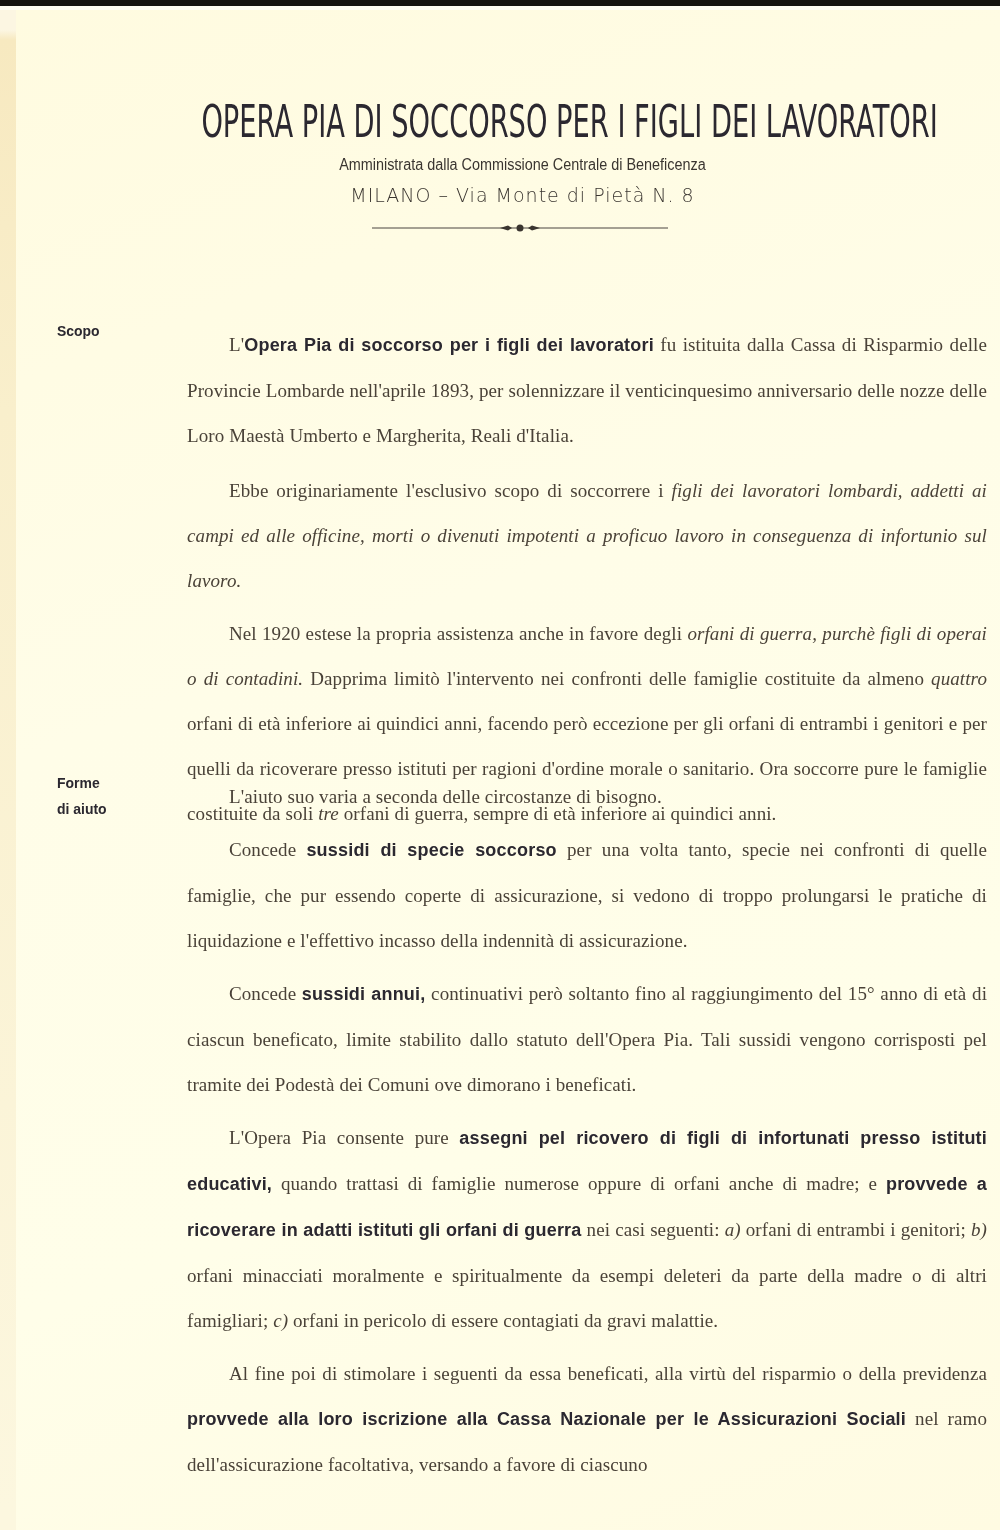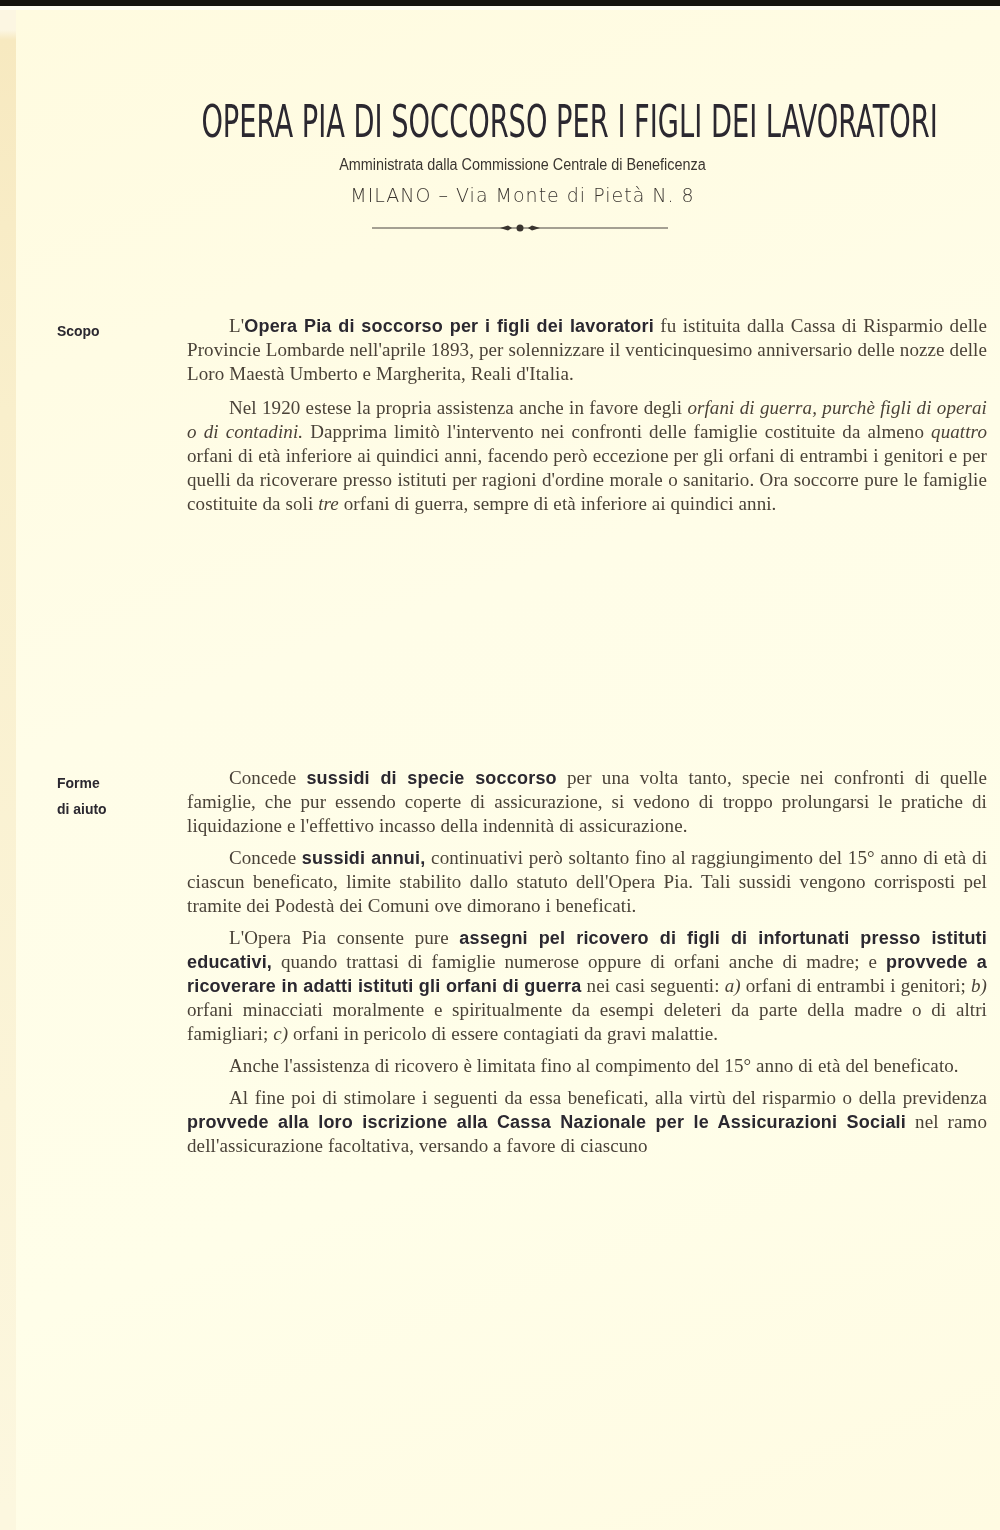--- a/index.html
+++ b/index.html
@@ -36,21 +36,21 @@
   .ornament { position: absolute; left: 372px; top: 222px; width: 296px; height: 12px; }
 
   .label {
     position: absolute; left: 57px; font-family: "Liberation Sans", sans-serif;
     font-weight: bold; font-size: 15.5px; color: #2b2830; line-height: 26px;
     transform: scaleX(0.9); transform-origin: 0 0;
   }
   .section { position: absolute; left: 187px; width: 800px; }
   .para {
     font-family: "Liberation Serif", serif; font-size: 19px; color: #4a4238;
-    line-height: 24px; text-align: justify; margin: 0 0 8px 0;
+    line-height: 45px; text-align: justify; margin: 8px 0 8px 0;
     text-indent: 42px; letter-spacing: 0.1px;
   }
   .para.first { margin-bottom: 10px; }
   .para b { font-family: "Liberation Sans", sans-serif; font-weight: bold; color: #2b2830; font-size: 18px; letter-spacing: 0.2px; }
   .para i { font-style: italic; }
 </style>
 </head>
 <body>
 
 <div class="topbar"></div>
@@ -65,26 +65,27 @@
 <svg class="ornament" viewBox="0 0 296 12">
   <line x1="0" y1="6" x2="296" y2="6" stroke="#4a4540" stroke-width="1"></line>
   <path d="M128 6 L136 3.5 L140 6 L136 8.5 Z" fill="#3a3530"></path>
   <circle cx="148" cy="6" r="3.5" fill="#3a3530"></circle>
   <path d="M168 6 L160 3.5 L156 6 L160 8.5 Z" fill="#3a3530"></path>
 </svg>
 
 <div class="label" style="top:318px;">Scopo</div>
 <div class="section" style="top:314px;">
   <p class="para first"><span>L'</span><b>Opera Pia di soccorso per i figli dei lavoratori</b><span> fu istituita dalla Cassa di Risparmio delle Provincie Lombarde nell'aprile 1893, per solennizzare il venticinquesimo anniversario delle nozze delle Loro Maestà Umberto e Margherita, Reali d'Italia.</span></p>
+  <p class="para"><span>Ebbe originariamente l'esclusivo scopo di soccorrere i </span><i>figli dei lavoratori lombardi, addetti ai campi ed alle officine, morti o divenuti impotenti a proficuo lavoro in conseguenza di infortunio sul lavoro.</i></p>
   <p class="para"><span>Nel 1920 estese la propria assistenza anche in favore degli </span><i>orfani di guerra, purchè figli di operai o di contadini.</i><span> Dapprima limitò l'intervento nei confronti delle famiglie costituite da almeno </span><i>quattro</i><span> orfani di età inferiore ai quindici anni, facendo però eccezione per gli orfani di entrambi i genitori e per quelli da ricoverare presso istituti per ragioni d'ordine morale o sanitario. Ora soccorre pure le famiglie costituite da soli </span><i>tre</i><span> orfani di guerra, sempre di età inferiore ai quindici anni.</span></p>
 </div>
 
 <div class="label" style="top:770px;">
   <div>Forme</div>
   <div>di aiuto</div>
 </div>
 <div class="section" style="top:766px;">
+  <p class="para" style="margin-bottom:0;">L'aiuto suo varia a seconda delle circostanze di bisogno.</p>
   <p class="para"><span>Concede </span><b>sussidi di specie soccorso</b><span> per una volta tanto, specie nei confronti di quelle famiglie, che pur essendo coperte di assicurazione, si vedono di troppo prolungarsi le pratiche di liquidazione e l'effettivo incasso della indennità di assicurazione.</span></p>
   <p class="para"><span>Concede </span><b>sussidi annui,</b><span> continuativi però soltanto fino al raggiungimento del 15° anno di età di ciascun beneficato, limite stabilito dallo statuto dell'Opera Pia. Tali sussidi vengono corrisposti pel tramite dei Podestà dei Comuni ove dimorano i beneficati.</span></p>
   <p class="para"><span>L'Opera Pia consente pure </span><b>assegni pel ricovero di figli di infortunati presso istituti educativi,</b><span> quando trattasi di famiglie numerose oppure di orfani anche di madre; e </span><b>provvede a ricoverare in adatti istituti gli orfani di guerra</b><span> nei casi seguenti: </span><i>a)</i><span> orfani di entrambi i genitori; </span><i>b)</i><span> orfani minacciati moralmente e spiritualmente da esempi deleteri da parte della madre o di altri famigliari; </span><i>c)</i><span> orfani in pericolo di essere contagiati da gravi malattie.</span></p>
-  <p class="para">Anche l'assistenza di ricovero è limitata fino al compimento del 15° anno di età del beneficato.</p>
   <p class="para"><span>Al fine poi di stimolare i seguenti da essa beneficati, alla virtù del risparmio o della previdenza </span><b>provvede alla loro iscrizione alla Cassa Nazionale per le Assicurazioni Sociali</b><span> nel ramo dell'assicurazione facoltativa, versando a favore di ciascuno</span></p>
 </div>
 
 </body></html>

